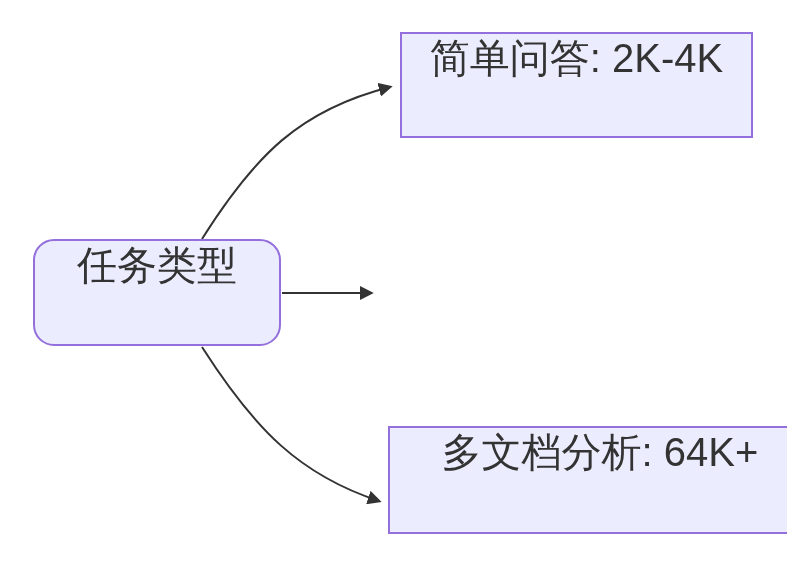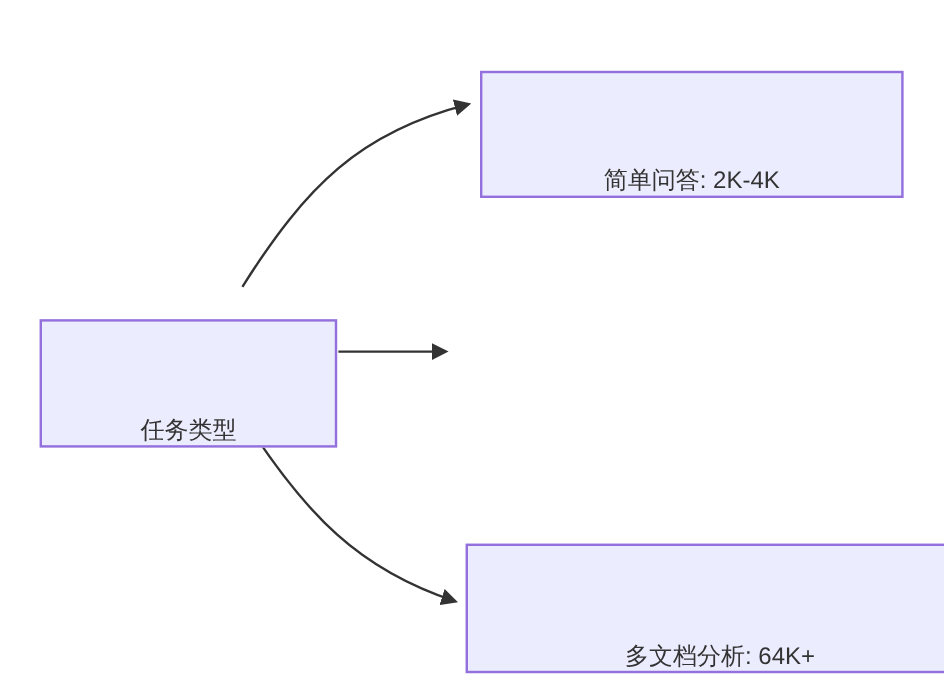--- a/index.html
+++ b/index.html
@@ -24,31 +24,30 @@
     width: 787px; height: 572px;
   }
   .edge {
     fill: none;
     stroke: var(--edge-color);
     stroke-width: 2px;
   }
   .node {
     position: absolute;
     display: flex;
-    align-items: flex-end;
+    align-items: flex-start;
     justify-content: center;
     background: var(--node-fill);
     border: 2px solid var(--node-border);
     color: var(--text-color);
-    font-size: 20px;
+    font-size: 40px;
     line-height: 1.2;
     white-space: nowrap;
-    margin-top: 27px;
   }
-  .node-root   { left: 33px;  top: 239px; width: 248px; height: 107px; }
+  .node-root   { left: 33px;  top: 239px; width: 248px; height: 107px; border-radius: 21px; }
   .node-top    { left: 400px; top: 32px;  width: 353px; height: 106px; }
   .node-middle { left: 380px; top: 238px; width: 391px; height: 108px; }
   .node-bottom { left: 388px; top: 426px; width: 424px; height: 108px; }
 </style>
 </head>
 <body>
 
 <div class="canvas">
 
   <svg class="edges-layer" width="787" height="572" viewBox="0 0 787 572" xmlns="http://www.w3.org/2000/svg">

